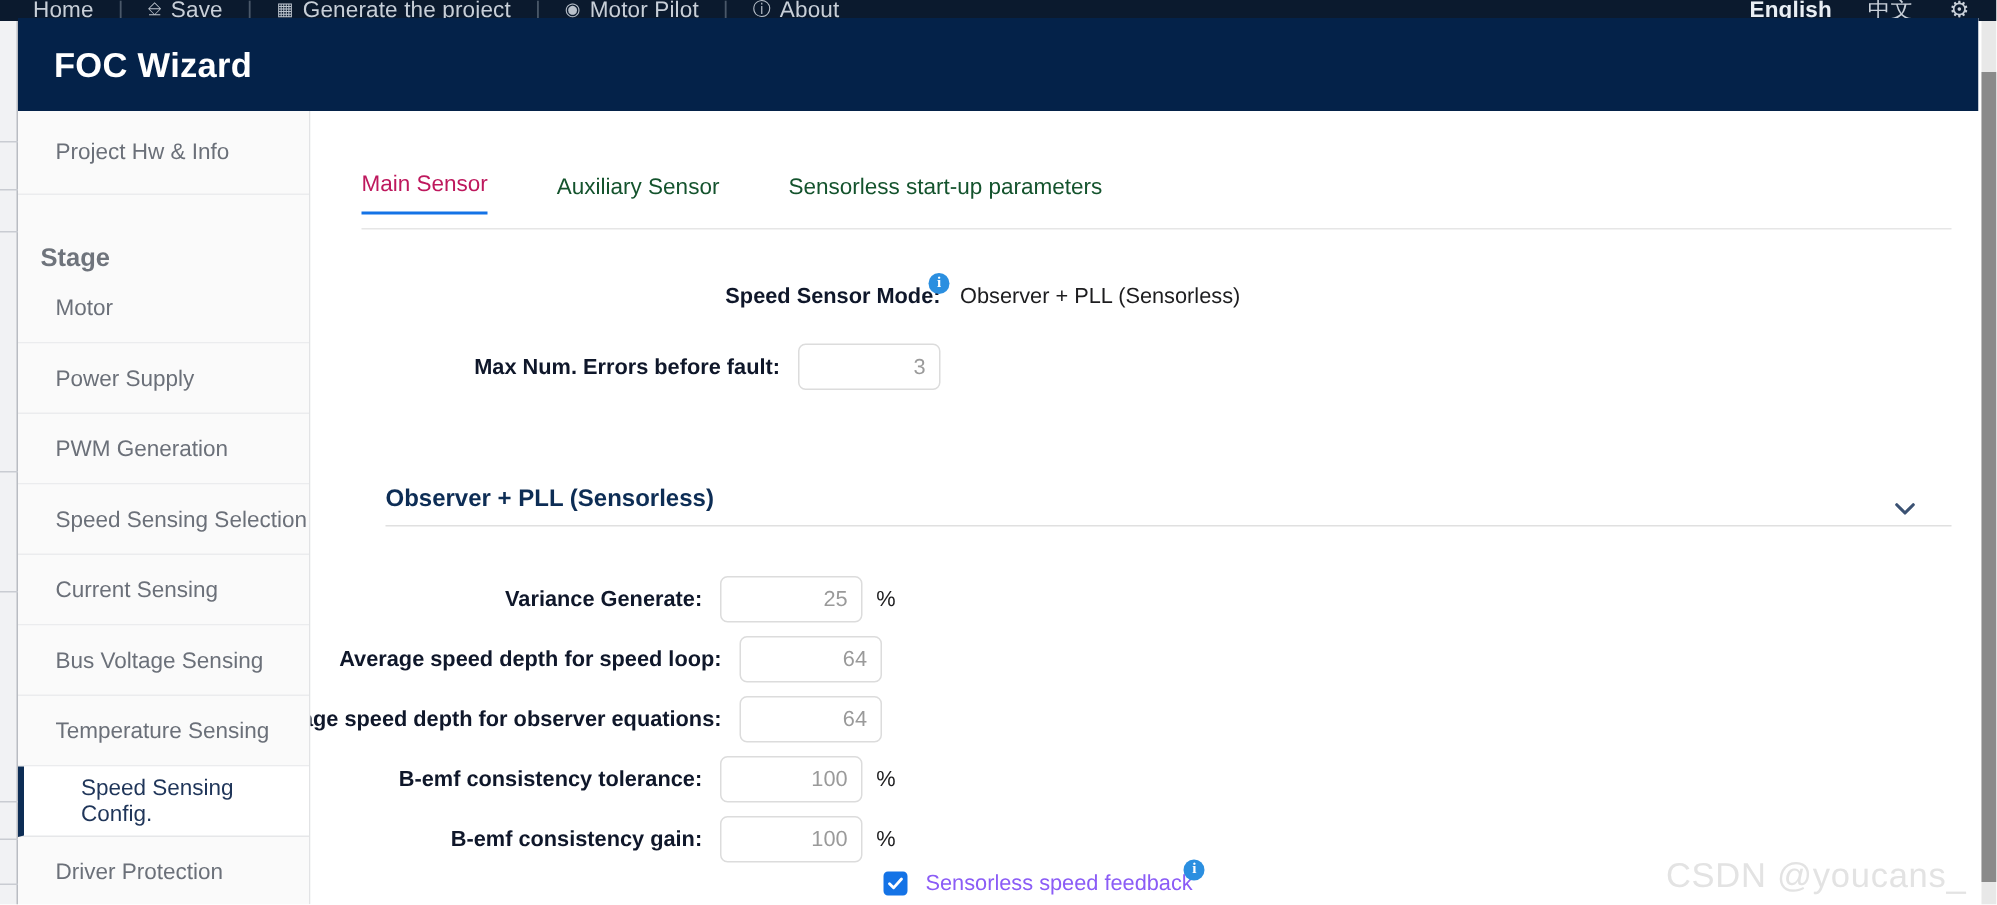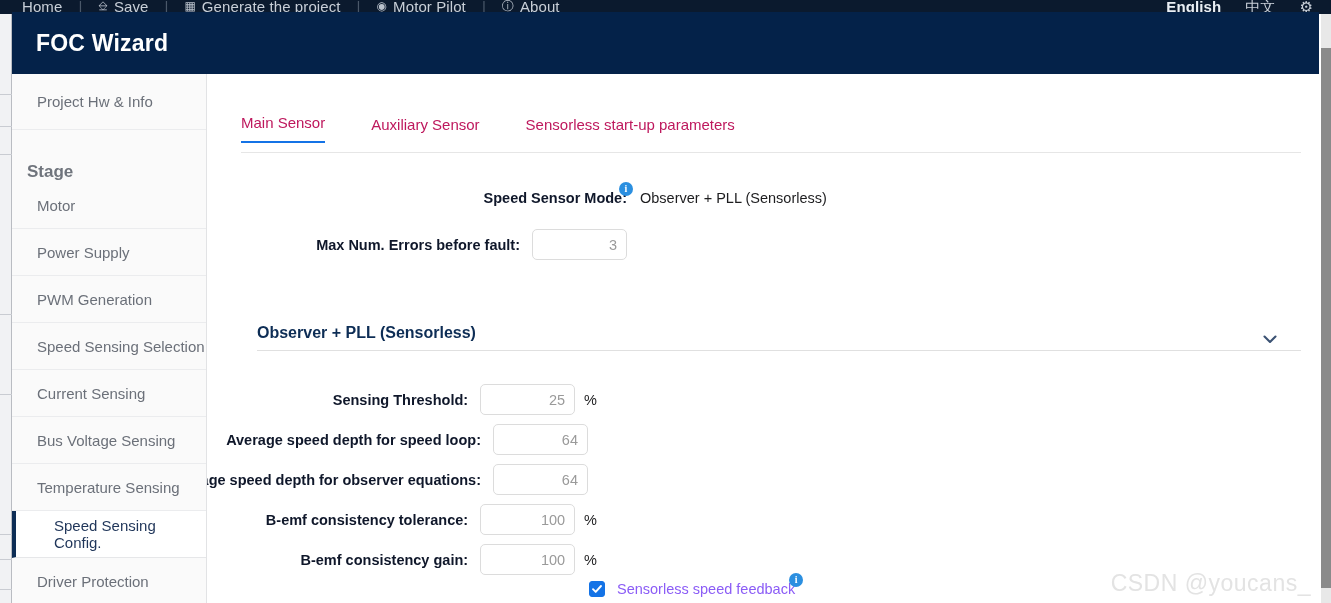--- a/index.html
+++ b/index.html
@@ -121,21 +121,21 @@
     background:#ffffff;
     overflow:hidden;
   }
 
   .tabs {
     position:absolute; left:34px; top:40px;
     display:flex; align-items:flex-end; gap:0px;
   }
   .tab {
     font-size:15px;
-    color:#be185d;
+    color:#14532d;
     padding:0 0 10px 0;
     margin-right:46px;
     cursor:pointer;
     white-space:nowrap;
   }
   .tab.active {
     color:#be185d;
     border-bottom:2px solid #1473e6;
   }
   .tabs-underline {
@@ -361,21 +361,21 @@
         <div class="section-title">Observer + PLL (Sensorless)</div>
         <div class="section-rule"></div>
         <div class="chevron">
           <svg viewBox="0 0 18 18" width="18" height="18" aria-hidden="true">
             <path d="M3.5 6.5 L9 12 L14.5 6.5" fill="none" stroke="#3b5273" stroke-width="2.1" stroke-linecap="round" stroke-linejoin="round"></path>
           </svg>
         </div>
       </div>
 
       <div class="field-row" style="left:0px; top:310px; width:390px; justify-content:flex-end;">
-        <span class="fl">Sensing Threshold:</span>
+        <span class="fl">Variance Generate:</span>
         <input class="tinput" type="text" readonly="" value="25" style="">
         <span class="unit">%</span>
       </div>
 
       <div class="field-row" style="left:0px; top:350px; width:390px; justify-content:flex-end;">
         <span class="fl">Average speed depth for speed loop:</span>
         <input class="tinput" type="text" readonly="" value="64" style="">
         <span class="unit"></span>
       </div>
 

